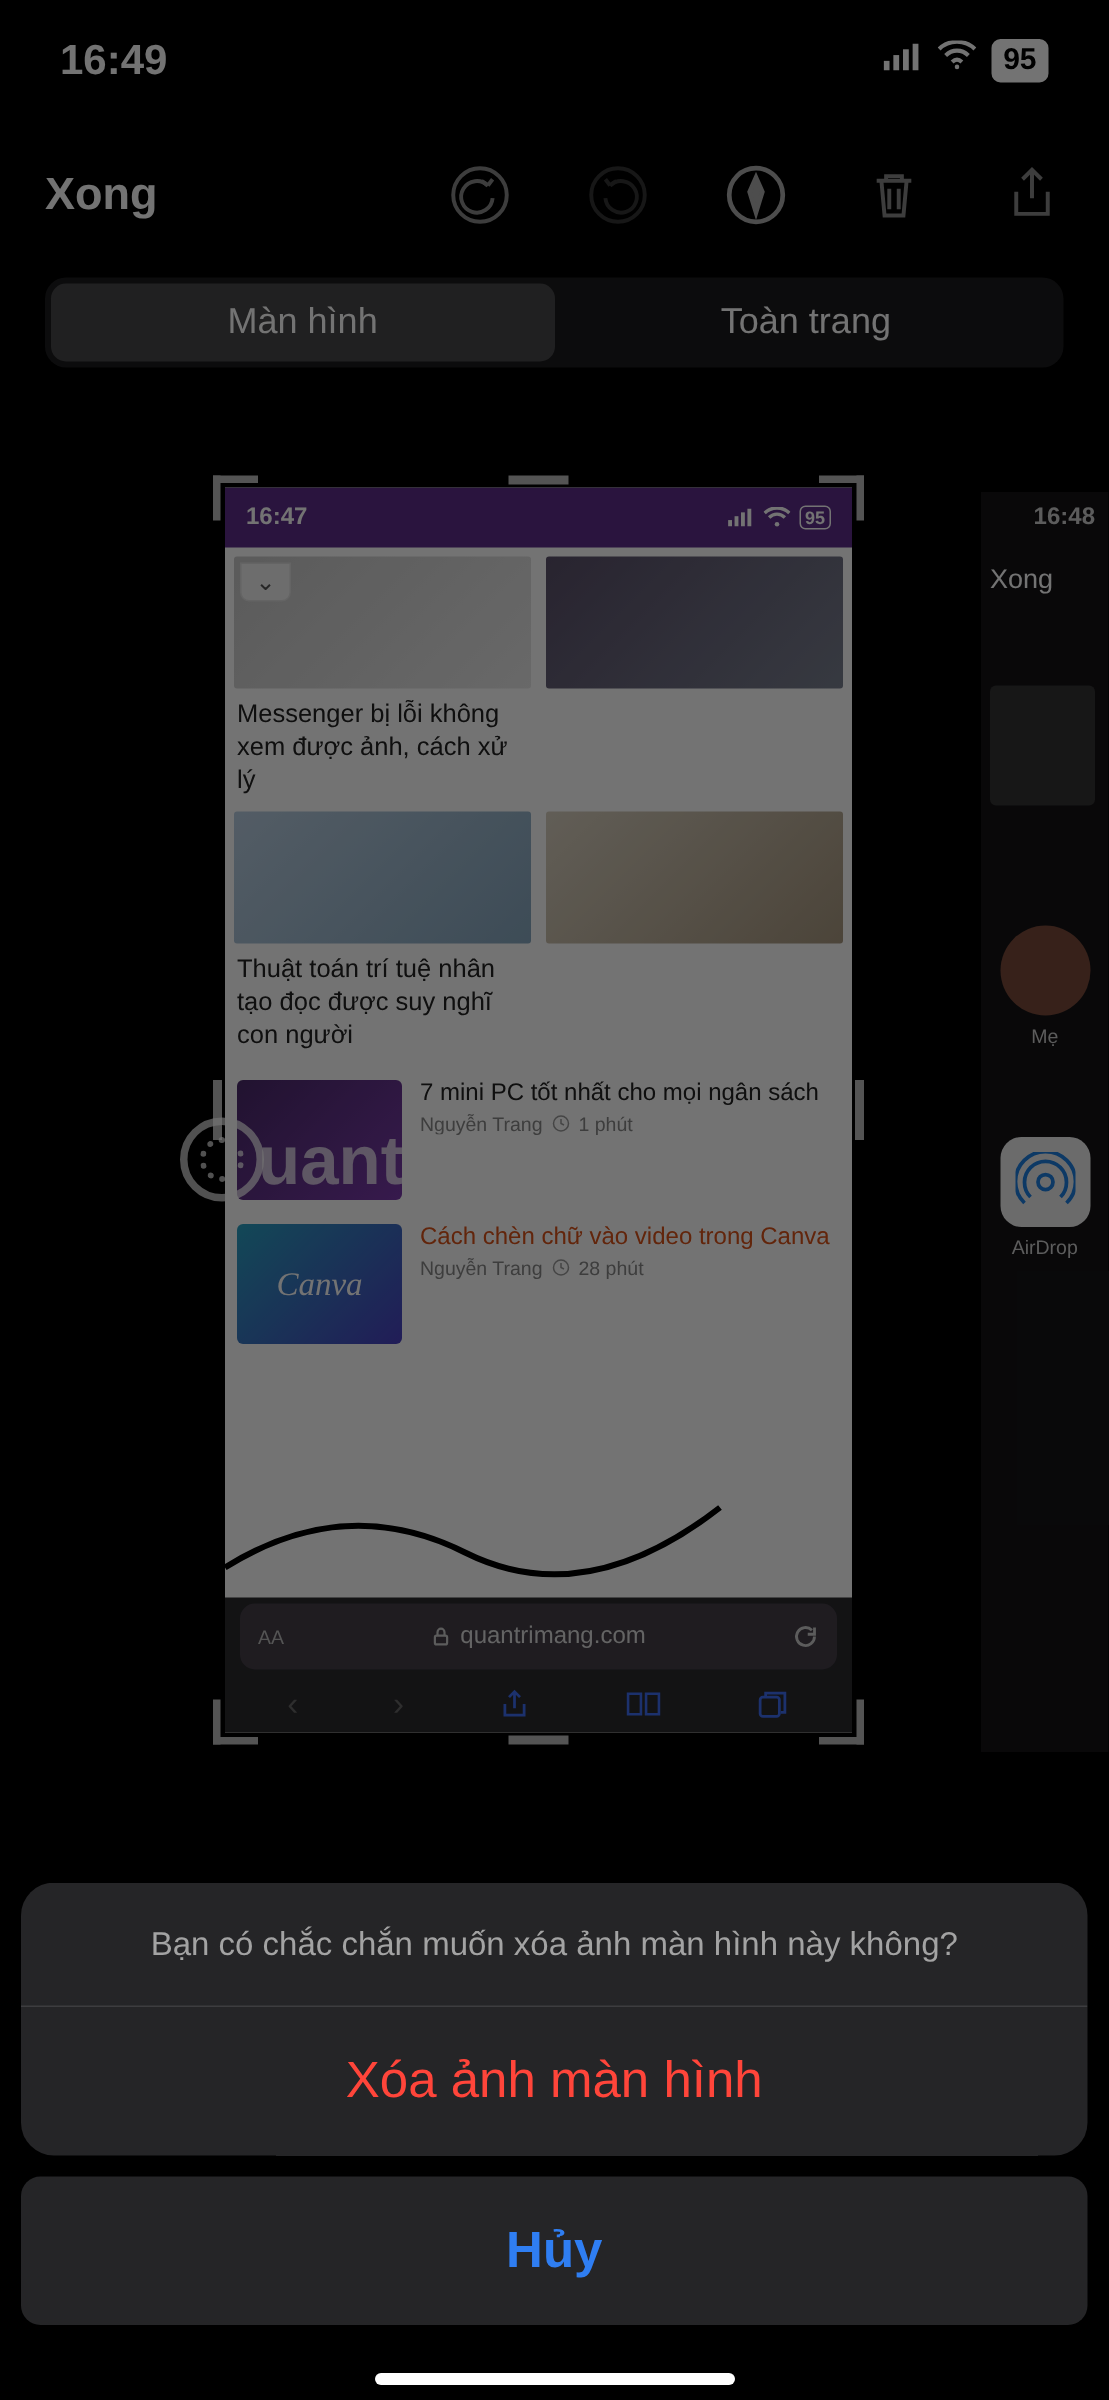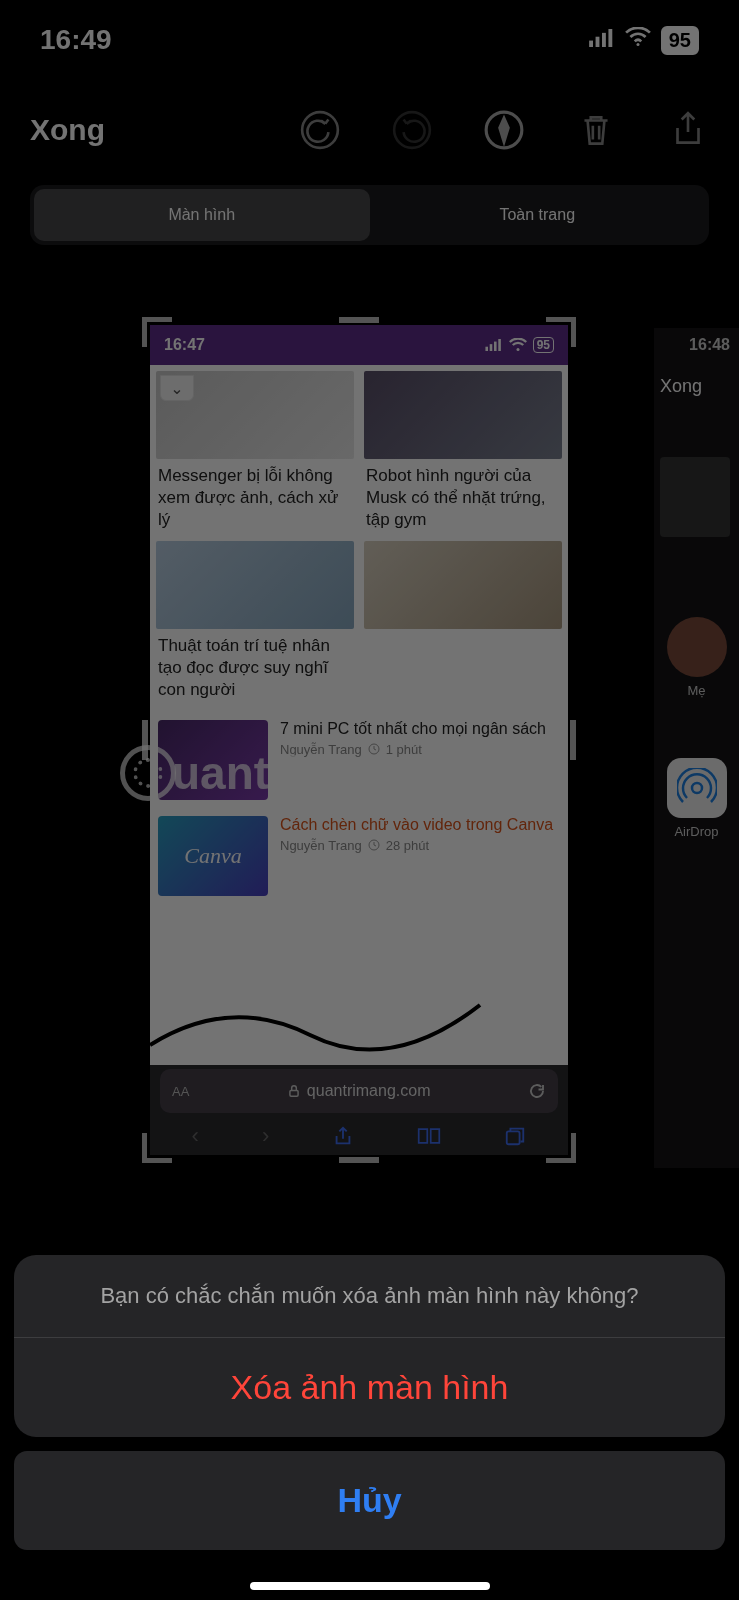--- a/index.html
+++ b/index.html
@@ -14,21 +14,21 @@
 
   
   .toolbar { position: absolute; top: 90px; left: 0; right: 0; height: 80px; display: flex; align-items: center; justify-content: space-between; padding: 0 30px; z-index: 2; }
   .toolbar .done { color: #fff; font-size: 30px; font-weight: 600; }
   .toolbar .tool-icons { display: flex; gap: 50px; align-items: center; }
   .tool-icon { width: 42px; height: 42px; display: flex; align-items: center; justify-content: center; color: #888; }
   .tool-icon svg { width: 100%; height: 100%; }
 
   
   .segmented { position: absolute; top: 185px; left: 30px; right: 30px; height: 60px; background: #1c1c1e; border-radius: 14px; display: flex; padding: 4px; z-index: 2; }
-  .seg { flex: 1; display: flex; align-items: center; justify-content: center; border-radius: 10px; color: #fff; font-size: 16px; font-weight: 500; }
+  .seg { flex: 1; display: flex; align-items: center; justify-content: center; border-radius: 10px; color: #fff; font-size: 24px; font-weight: 500; }
   .seg.active { background: #48484a; }
 
   
   .preview-wrap { position: absolute; top: 325px; left: 150px; width: 418px; height: 830px; z-index: 2; }
   .crop-handle { position: absolute; width: 30px; height: 30px; border: 5px solid #bbb; }
   .ch-tl { top: -8px; left: -8px; border-right: none; border-bottom: none; }
   .ch-tr { top: -8px; right: -8px; border-left: none; border-bottom: none; }
   .ch-bl { bottom: -8px; left: -8px; border-right: none; border-top: none; }
   .ch-br { bottom: -8px; right: -8px; border-left: none; border-top: none; }
   .crop-mid { position: absolute; background: #bbb; }
@@ -187,21 +187,20 @@
     <div class="inner-grid">
       <div class="grid-row">
         <div class="grid-item">
           <div class="thumb bg-a">
             <div class="chev">⌄</div>
           </div>
           <div class="cap">Messenger bị lỗi không xem được ảnh, cách xử lý</div>
         </div>
         <div class="grid-item">
           <div class="thumb bg-b"></div>
-          <div class="cap">Robot hình người của Musk có thể nhặt trứng, tập gym</div>
         </div>
       </div>
       <div class="grid-row">
         <div class="grid-item">
           <div class="thumb bg-c"></div>
           <div class="cap">Thuật toán trí tuệ nhân tạo đọc được suy nghĩ con người</div>
         </div>
         <div class="grid-item">
           <div class="thumb bg-d"></div>
         </div>

